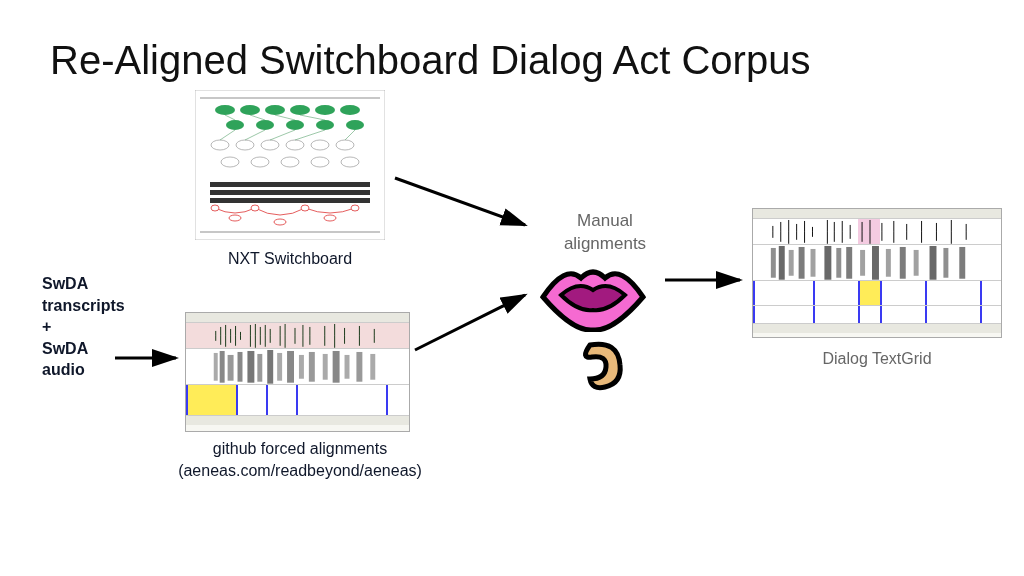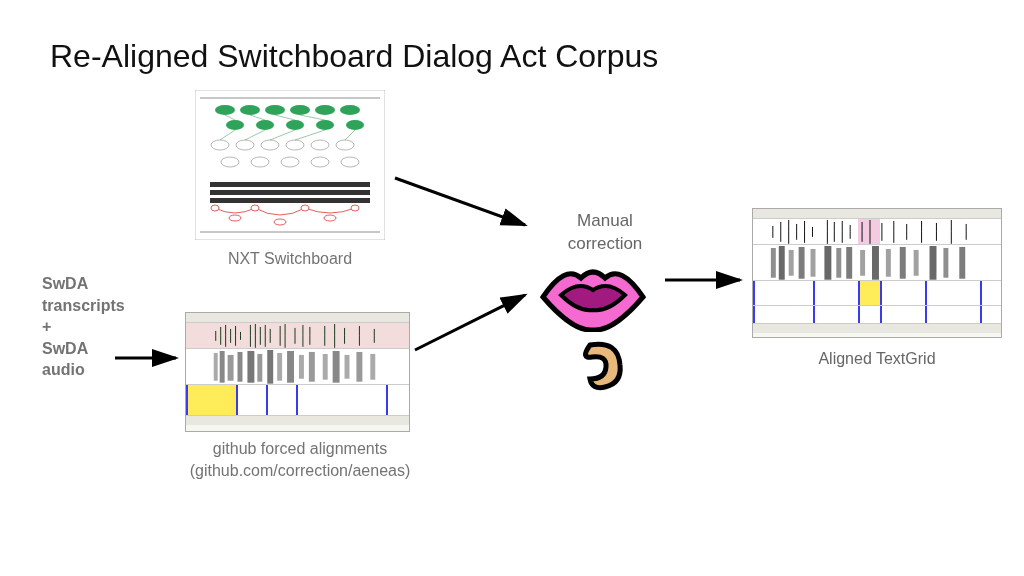--- a/index.html
+++ b/index.html
@@ -1,18 +1,18 @@
 <!DOCTYPE html>
 <html><head>
 <meta charset="utf-8">
 <style>
   * { box-sizing: border-box; margin: 0; padding: 0; }
   body { width: 1024px; height: 576px; background: #fff; font-family: Arial, Helvetica, sans-serif; position: relative; overflow: hidden; }
-  .title { position: absolute; left: 50px; top: 38px; font-size: 32px; color: #111; }
-  .label { position: absolute; font-size: 16px; color: #737373; line-height: 1.35; }
+  .title { position: absolute; left: 50px; top: 38px; font-size: 40px; color: #111; }
+  .label { position: absolute; font-size: 16px; color: #0f172a; line-height: 1.35; }
   .muted { color: #666; }
   .center { text-align: center; }
   .thumb { position: absolute; border: 1px solid #aaa; background: #f7f7f2; overflow: hidden; }
   .thumb .bar { height: 10px; background: #e8e8e0; border-bottom: 1px solid #ccc; }
   .wave-strip { height: 26px; background: linear-gradient(#f3dcdc,#f3dcdc); position: relative; border-bottom: 1px solid #ccc; }
   .wave-strip svg { position: absolute; inset: 0; }
   .spec-strip { height: 36px; background: #fff; position: relative; border-bottom: 1px solid #ccc; }
   .spec-strip svg { position: absolute; inset: 0; }
   .grid-strip { height: 30px; background: #fff; position: relative; }
   .grid-strip .cell { position: absolute; top: 0; bottom: 0; border-left: 2px solid #3a3af2; }
@@ -175,21 +175,21 @@
   <div class="grid-strip">
     <div class="cell hl" style="left:0; width:50px;"></div>
     <div class="cell" style="left:50px; width:30px;"></div>
     <div class="cell" style="left:80px; width:30px;"></div>
     <div class="cell" style="left:110px; width:90px;"></div>
     <div class="cell" style="left:200px; width:25px; border-right:2px solid #3a3af2;"></div>
   </div>
   <div class="footer-strip"></div>
 </div>
 <div class="label center" style="left:160px; top:438px; width:280px;">github forced alignments</div>
-<div class="label center" style="left:160px; top:460px; width:280px;">(github.com/correction/aeneas)</div>
+<div class="label center" style="left:160px; top:460px; width:280px;">(aeneas.com/readbeyond/aeneas)</div>
 
 <div class="thumb" style="left:752px; top:208px; width:250px; height:130px;">
   <div class="bar"></div>
   <div class="wave-strip" style="background:#fff;">
     <div style="position:absolute; left:105px; top:0; bottom:0; width:22px; background:#f4cbe1;"></div>
     <svg viewBox="0 0 250 26" preserveAspectRatio="none">
       <g stroke="#111" stroke-width="1">
         <line x1="20" y1="13" x2="20" y2="7"></line>
           <line x1="28" y1="13" x2="28" y2="3"></line>
         <line x1="36" y1="13" x2="36" y2="1"></line>
@@ -264,24 +264,24 @@
   <div class="grid-strip" style="height:18px; border-top:1px solid #ccc;">
     <div class="cell" style="left:0; width:60px;"></div>
     <div class="cell" style="left:60px; width:45px;"></div>
     <div class="cell" style="left:105px; width:22px;"></div>
     <div class="cell" style="left:127px; width:45px;"></div>
     <div class="cell" style="left:172px; width:55px;"></div>
     <div class="cell" style="left:227px; width:23px; border-right:2px solid #3a3af2;"></div>
   </div>
   <div class="footer-strip"></div>
 </div>
-<div class="label center muted" style="left:752px; top:348px; width:250px;">Aligned TextGrid</div>
+<div class="label center muted" style="left:752px; top:348px; width:250px;">Dialog TextGrid</div>
 
 <div class="label center muted" style="left:540px; top:210px; width:130px; white-space:pre-line; font-size:17px;">Manual
-correction</div>
+alignments</div>
 
 <div class="label" style="left:42px; top:273px; width:110px; white-space:pre-line; font-size:16px;font-weight:bold;">SwDA
 transcripts
 +
 SwDA
 audio</div>
 
 <div class="lips" style="left:533px; top:262px;">
   <svg width="120" height="70" viewBox="0 0 120 70">
     <path d="M10 35 Q 32 2 48 16 Q 60 4 72 16 Q 88 2 110 35 Q 80 70 60 68 Q 40 70 10 35 Z" fill="#f56ad1" stroke="#000" stroke-width="5"></path>

